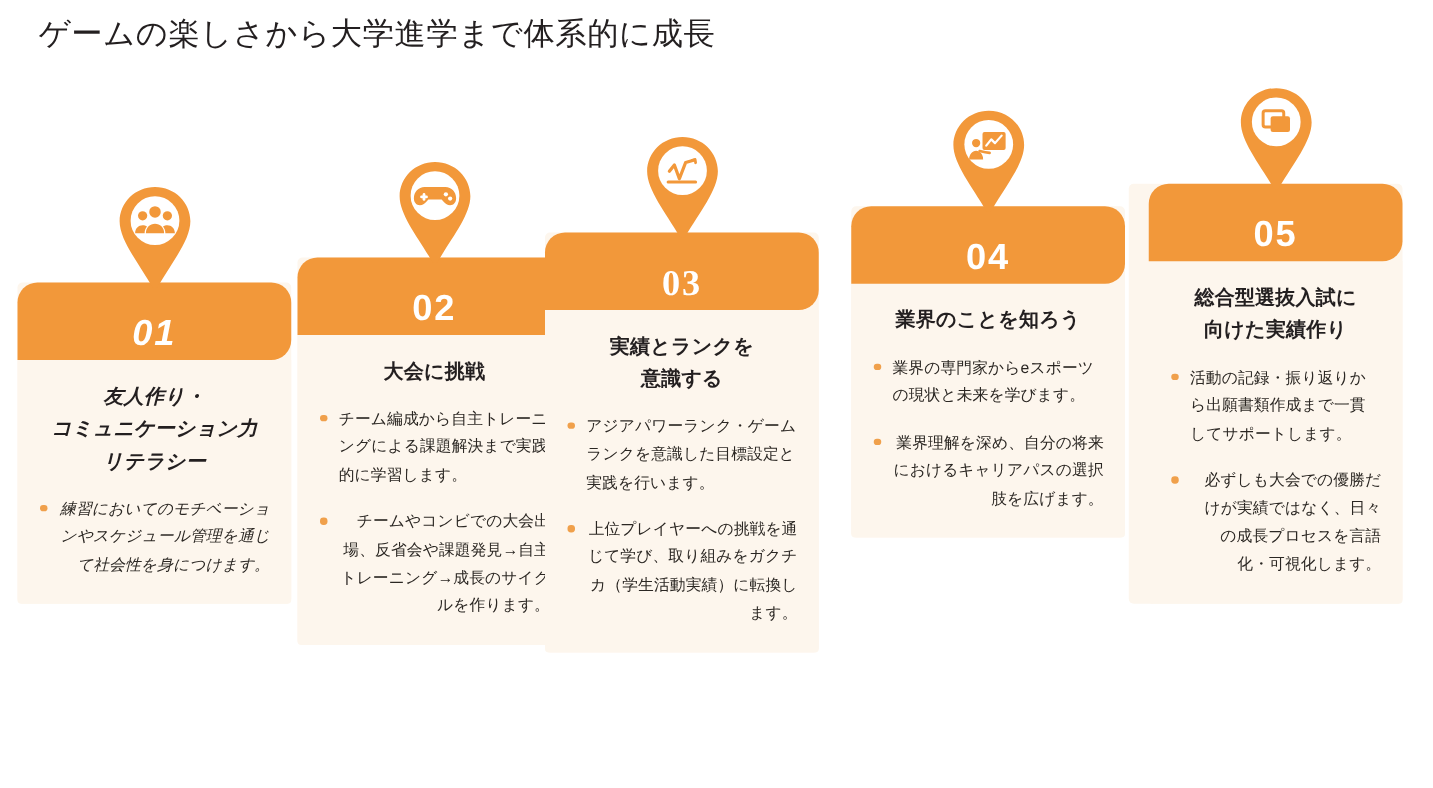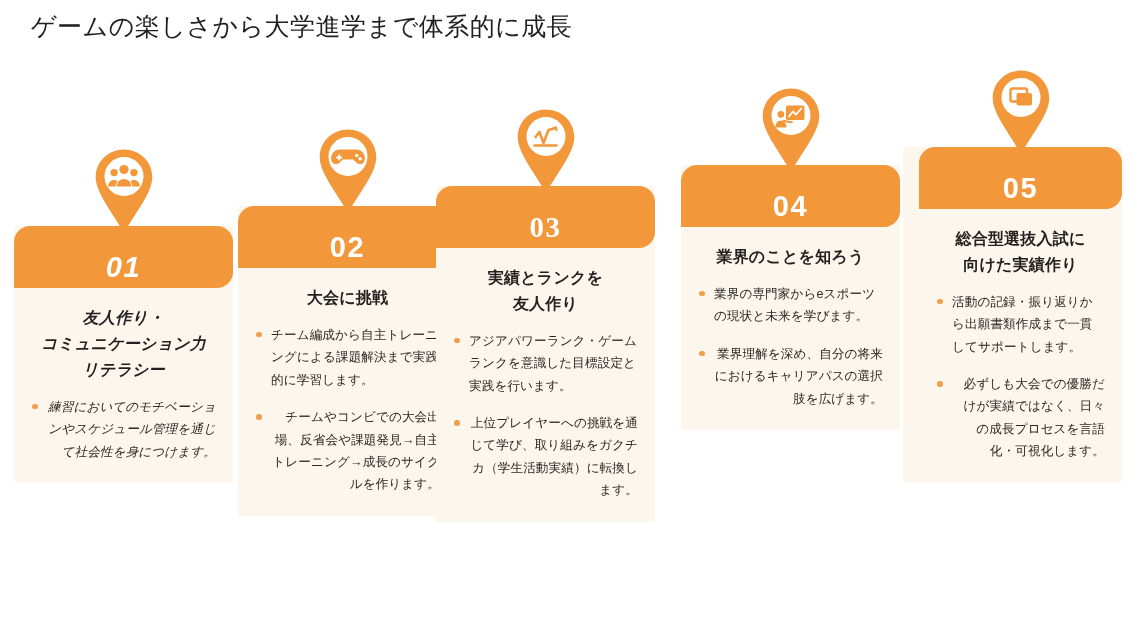--- a/index.html
+++ b/index.html
@@ -198,21 +198,21 @@
           <path d="M31.5 1.5 C15.8 1.5 3.2 13.8 3.2 29 C3.2 44 18 62 29.2 81.2 C30.2 82.9 32.8 82.9 33.8 81.2 C45 62 59.8 44 59.8 29 C59.8 13.8 47.2 1.5 31.5 1.5 Z" fill="#F2983A"></path>
           <circle cx="31.5" cy="28.5" r="19.5" fill="#FFFFFF"></circle>
           <polyline points="21,29 25,24 29,35 34,22 41,20" fill="none" stroke="#F2983A" stroke-width="2.6" stroke-linecap="round" stroke-linejoin="round"></polyline>
           <polyline points="39.2,20.2 41.6,19.6 42.0,22.2" fill="none" stroke="#F2983A" stroke-width="2.2" stroke-linecap="round" stroke-linejoin="round"></polyline>
           <path d="M20 37.5 h22" stroke="#F2983A" stroke-width="2.4" stroke-linecap="round"></path>
         </svg>
       </div>
       <span class="card-number">03</span>
     </div>
     <div class="card-body">
-      <div class="card-title"><span>実績とランクを</span><br><span>友人作り</span></div>
+      <div class="card-title"><span>実績とランクを</span><br><span>意識する</span></div>
       <ul class="bullet-list">
         <li class="bullet-item"><span class="bullet-dot"></span><span>アジアパワーランク・ゲームランクを意識した目標設定と実践を行います。</span></li>
         <li class="bullet-item"><span class="bullet-dot"></span><span>上位プレイヤーへの挑戦を通じて学び、取り組みをガクチカ（学生活動実績）に転換します。</span></li>
       </ul>
     </div>
   </div>
 
   <div class="step-card" style="left:681px; top:165px;">
     <div class="card-header">
       <div class="pin">

